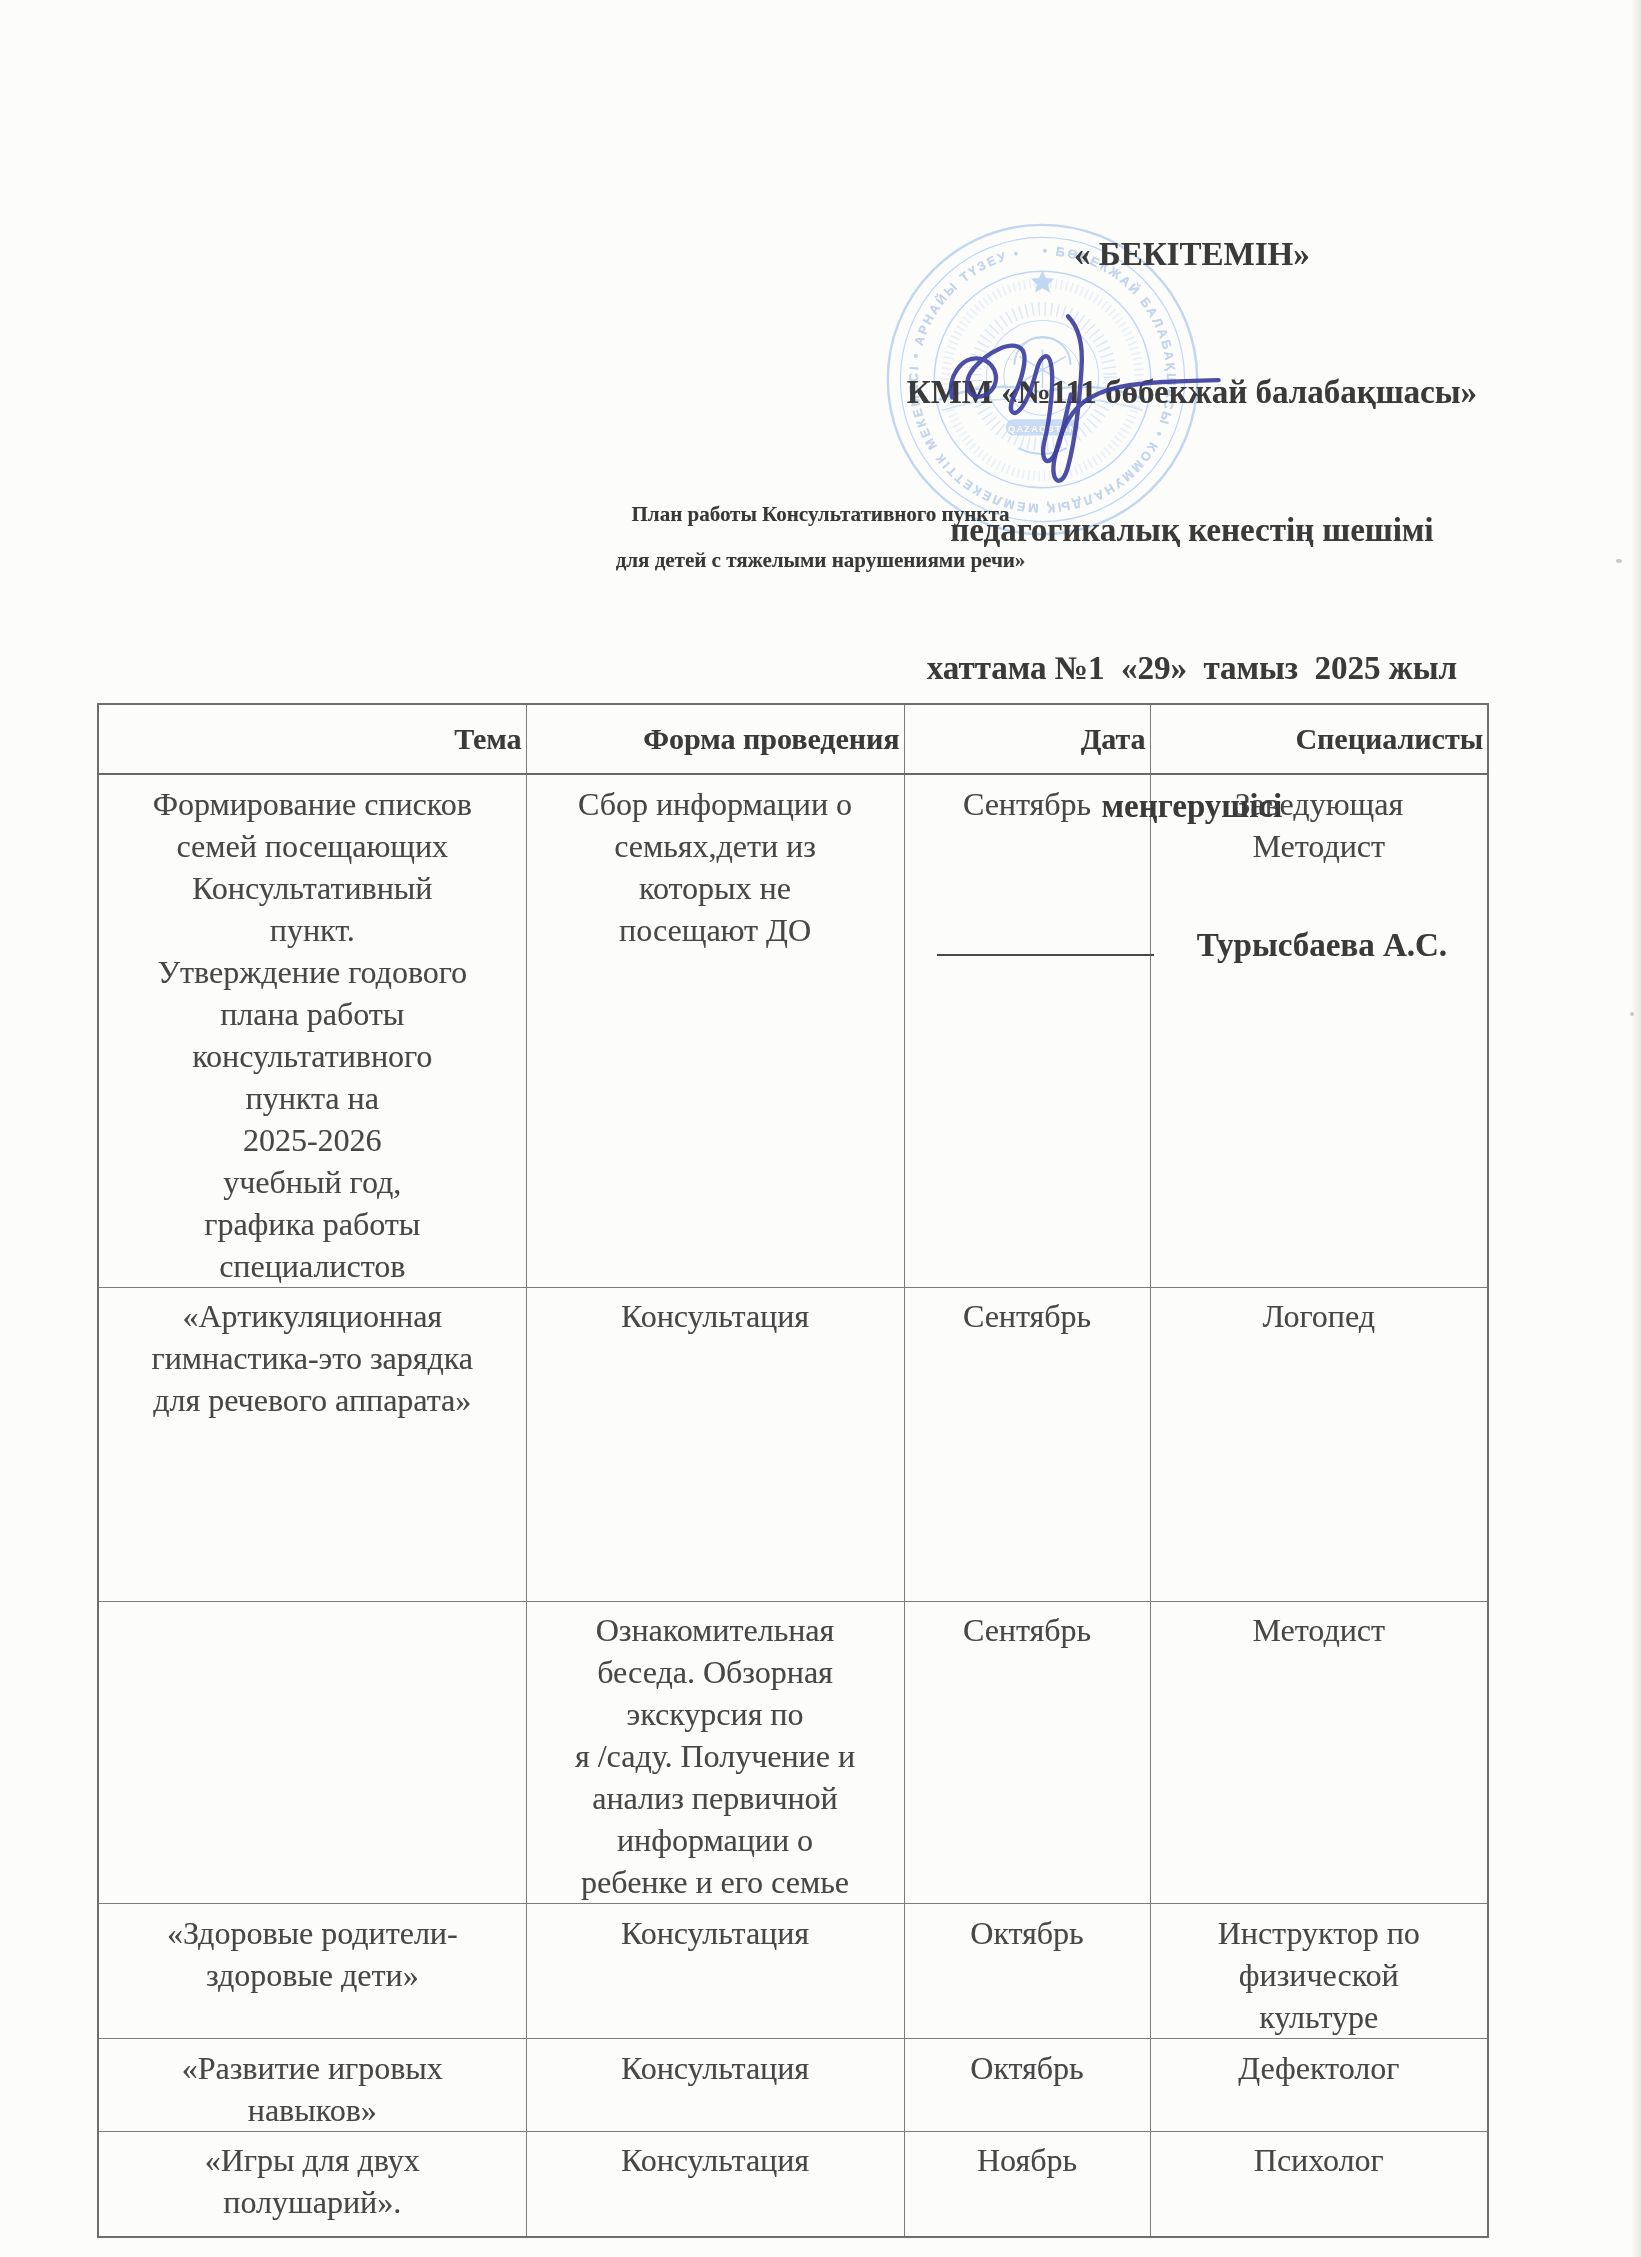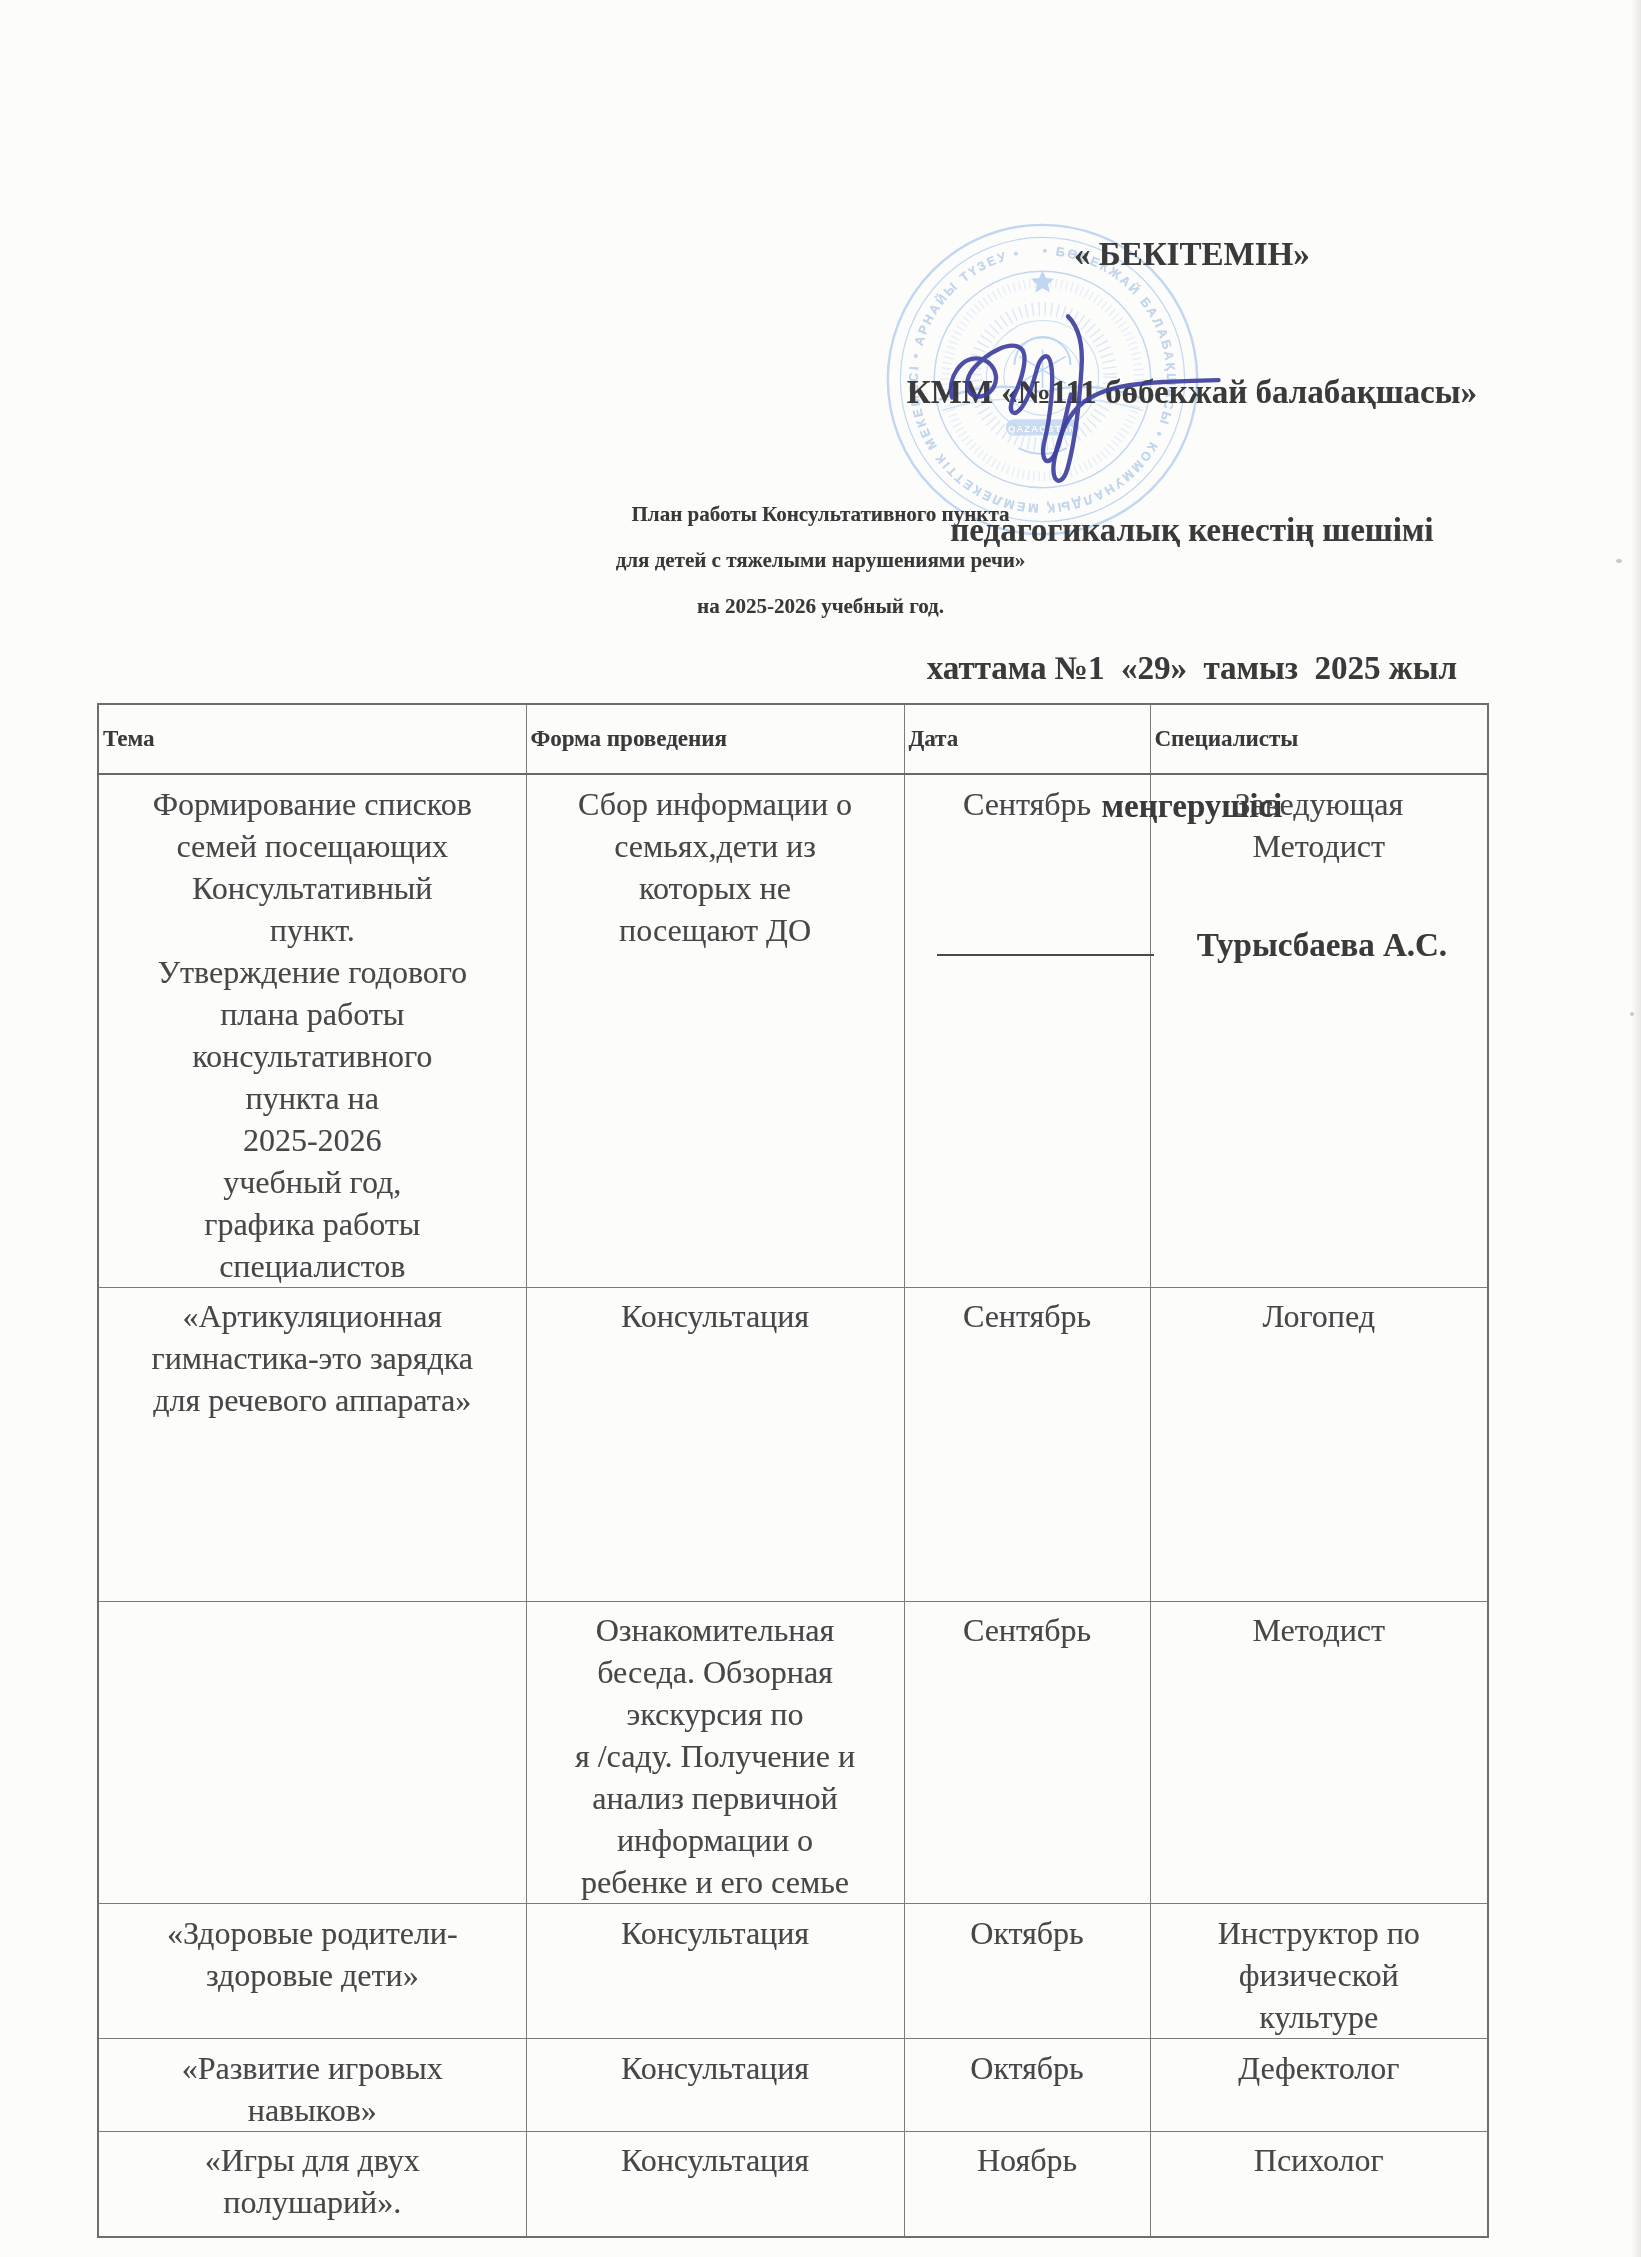--- a/index.html
+++ b/index.html
@@ -58,22 +58,22 @@
 
   
   table.plan{
     position:absolute;left:97px;top:703px;width:1390px;
     border-collapse:collapse;table-layout:fixed;
     z-index:2;
   }
   table.plan,table.plan th,table.plan td{border:1.9px solid var(--table_border);}
   table.plan{border:2.9px solid #6e6e6e;}
   table.plan th{
-    height:68px;font-size:23px;font-weight:bold;color:#3a3a3a;
-    border-bottom:2.9px solid #696969;padding:0 3.9px;text-align:left;vertical-align:middle;
+    height:68px;font-size:30px;font-weight:bold;color:#3a3a3a;
+    border-bottom:2.9px solid #696969;padding:0 3.9px;text-align:right;vertical-align:middle;
   }
   table.plan td{
     vertical-align:top;text-align:center;
     font-size:32px;line-height:42px;color:#474747;
     white-space:pre-line;
     padding:7.7px 7.7px 0 7.7px;
   }
   tbody tr:nth-child(1){height:497px;}
   tbody tr:nth-child(2){height:314px;}
   tbody tr:nth-child(3){height:124px;}
@@ -125,21 +125,20 @@
   </div>
 
   <svg class="signature" viewBox="0 0 320 200" aria-hidden="true">
     <path class="sig-stroke" d="M26,102 C20,82 36,58 55,62 C74,66 78,92 59,100 C44,106 34,88 49,71 C63,55 86,43 97,51 C106,58 98,84 89,103 C83,118 91,124 99,111 C106,101 110,87 114,72 C118,58 126,55 128,66 C132,82 128,122 121,150 C117,172 129,176 137,149 C142,131 145,115 149,99"></path>
     <path class="sig-stroke" d="M146,18 C156,28 162,44 160,72 C158,104 154,144 146,174 C140,197 127,191 132,166 C137,139 148,118 162,107 C172,99 186,94 200,91 C226,86 258,85 302,84"></path>
   </svg>
 
   <div class="doc-title">
     <div>План работы Консультативного пункта</div>
     <div>для детей с тяжелыми нарушениями речи»</div>
-    <div>на 2025-2026 учебный год.</div>
   </div>
 
   <table class="plan">
     <colgroup>
       <col style="width:428px">
         <col style="width:378px">
         <col style="width:246px">
         <col style="width:338px">
     </colgroup>
     <thead>

